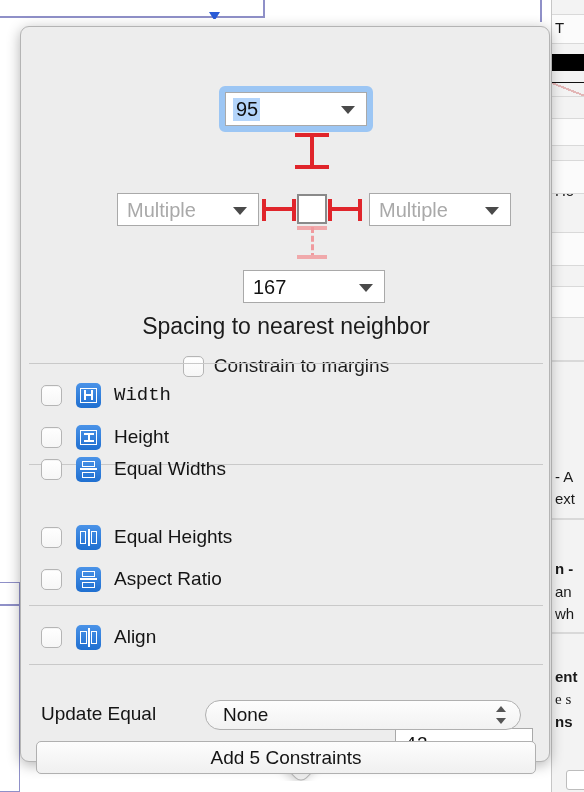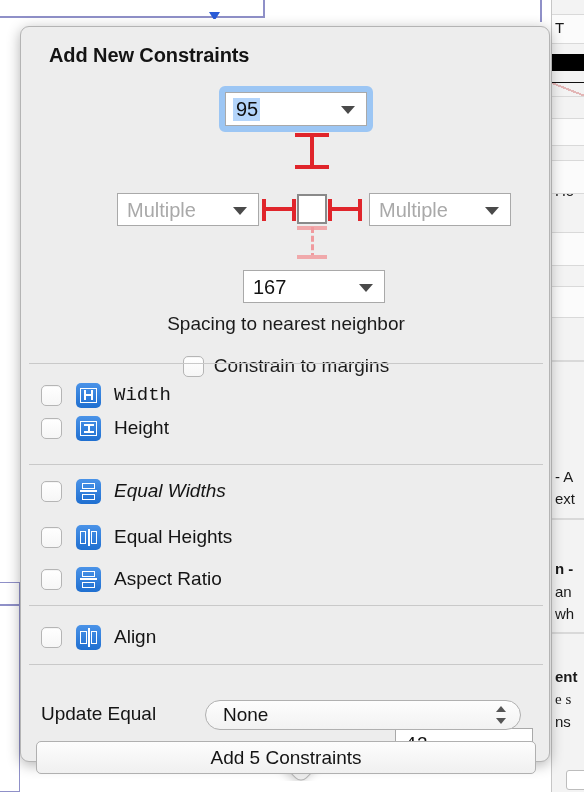--- a/index.html
+++ b/index.html
@@ -124,21 +124,21 @@
   }
   .faded .bar-v, .faded .cap-h { background: #f0a9ab; }
   .dashed-v {
     position: absolute; width: 0;
     border-left: 3px dashed #f09a9e;
   }
 
   
   .spacing-label {
     position: absolute; left: 0; top: 286px; width: 530px;
-    text-align: center; font-size: 19px; color: #1b1b1b;
+    text-align: center; font-size: 23px; color: #1b1b1b;
   }
 
   .ctm-row {
     position: absolute; left: 0; top: 328px; width: 530px;
     display: flex; justify-content: center; align-items: center; gap: 10px;
   }
   .ctm-row .lbl { font-size: 19px; color: #1b1b1b; }
 
   
   .cb {
@@ -249,31 +249,30 @@
     <div class="insp-text" style="top:490px;">ext</div>
 
     <div class="insp-row" style="top:518px;height:2px;"></div>
     <div class="insp-text bold" style="top:560px;">n -</div>
     <div class="insp-text" style="top:583px;">an</div>
     <div class="insp-text" style="top:605px;">wh</div>
 
     <div class="insp-row" style="top:632px;height:2px;"></div>
     <div class="insp-text bold" style="top:668px;">ent</div>
     <div class="insp-text" style="top:691px;font-family:Liberation Serif, serif;">e s</div>
-    <div class="insp-text" style="top:713px;">ns</div>
+    <div class="insp-text" style="top:713px;font-weight:bold;">ns</div>
 
     <div class="insp-field" style="left:14px;top:770px;width:24px;height:20px;"></div>
   </div>
 </div>
 
 <div id="popover-tail"></div>
 
 <div id="popover">
 
-  <div class="title">Add New Constraints</div>
 
   <div id="widget">
 
     <div class="focus-ring" style="left:198px; top:59px; width:154px; height:46px;"></div>
     <div class="combo" style="left:204px; top:65px; width:142px; height:34px;">
       <span class="val sel">95</span>
       <span class="tri"></span>
     </div>
 
     <div>
@@ -335,35 +334,35 @@
       <span class="g" style="left:15px; top:7.5px; width:2px; height:10px;"></span>
       <span class="g" style="left:9px; top:11.5px; width:7px; height:2px;"></span>
     </span>
     <span class="opt-label">Width</span>
     <span class="val-field" style="top:353px;">
       <span class="val">42</span>
       <span class="tri"></span>
     </span>
   </div>
 
-  <div class="opt-row" style="top:381px;">
+  <div class="opt-row" style="top:390px;">
     <span class="cb"></span>
     <span class="opt-icon">
       <span class="gb" style="left:4px; top:5px; width:17px; height:15px;"></span>
       <span class="g" style="left:7.5px; top:8px; width:10px; height:2px;"></span>
       <span class="g" style="left:7.5px; top:15px; width:10px; height:2px;"></span>
       <span class="g" style="left:11.5px; top:9px; width:2px; height:7px;"></span>
     </span>
     <span class="opt-label">Height</span>
 
   </div>
 
   <div class="sep" style="top:437px;"></div>
 
-  <div class="opt-row" style="top:444px;font-style:italic;">
+  <div class="opt-row" style="top:422px;">
     <span class="cb"></span>
     <span class="opt-icon">
       <span class="gb" style="left:6px; top:4px; width:13px; height:6px;"></span>
       <span class="gb" style="left:6px; top:15px; width:13px; height:6px;"></span>
       <span class="g" style="left:4px; top:11.5px; width:17px; height:2px;"></span>
     </span>
     <span class="opt-label">Equal Widths</span>
   </div>
 
   <div class="opt-row" style="top:490px;">

